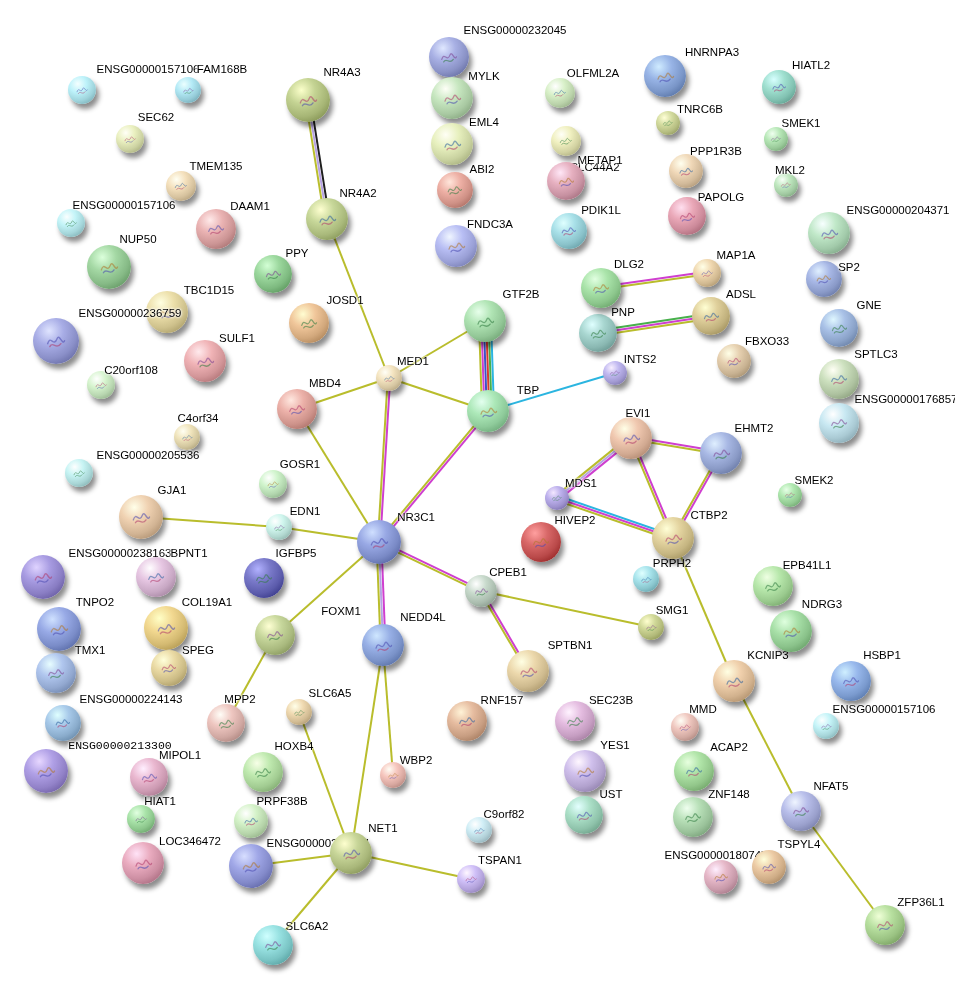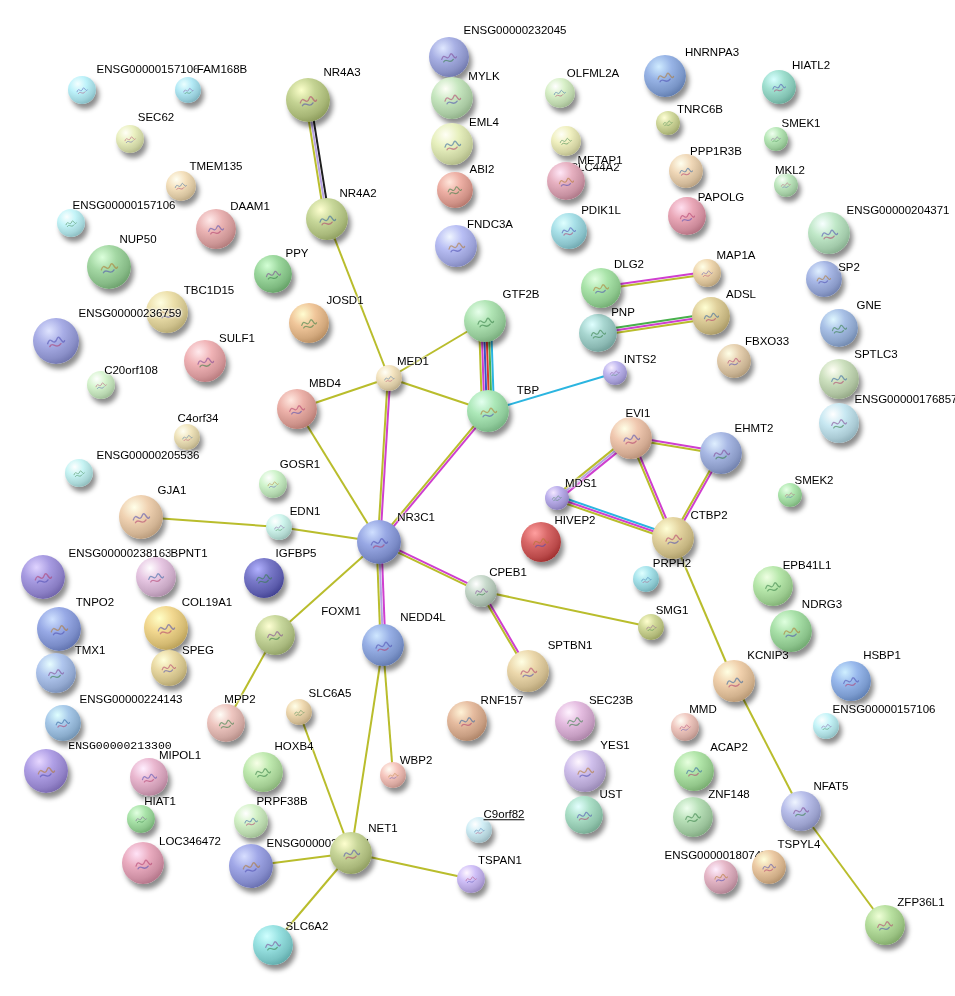--- a/index.html
+++ b/index.html
@@ -413,21 +413,21 @@
         <path d="M12 28 C16 20, 21 33, 27 24" stroke="#4a4ab0" fill="none" stroke-width="2" stroke-linecap="round"></path>
       </svg>
     </div>
     <div class="node-label" style="left: 500px; top: 861px;">TSPAN1</div>
     <div class="node" style="left: 466px; top: 817px; width: 26px; height: 26px; background: radial-gradient(circle at 35% 28%, rgb(255, 255, 255) 0%, rgb(208, 238, 246) 32%, rgb(178, 208, 216) 62%, rgb(118, 148, 156) 100%);">
       <svg class="squiggle" viewBox="0 0 40 40">
         <path d="M9 24 C13 11, 17 30, 22 17 C25 10, 29 27, 32 20" stroke="#2a5f9e" fill="none" stroke-width="2" stroke-linecap="round"></path>
         <path d="M12 28 C16 20, 21 33, 27 24" stroke="#b03a6a" fill="none" stroke-width="2" stroke-linecap="round"></path>
       </svg>
     </div>
-    <div class="node-label" style="left: 504px; top: 815px; text-decoration: underline;">C9orf82</div>
+    <div class="node-label" style="left: 504px; top: 815px;">C9orf82</div>
     <div class="node" style="left: 286px; top: 699px; width: 26px; height: 26px; background: radial-gradient(circle at 35% 28%, rgb(255, 255, 233) 0%, rgb(240, 218, 178) 32%, rgb(210, 188, 148) 62%, rgb(150, 128, 88) 100%);">
       <svg class="squiggle" viewBox="0 0 40 40">
         <path d="M9 24 C13 11, 17 30, 22 17 C25 10, 29 27, 32 20" stroke="#2f7a3f" fill="none" stroke-width="2" stroke-linecap="round"></path>
         <path d="M12 28 C16 20, 21 33, 27 24" stroke="#2f7a3f" fill="none" stroke-width="2" stroke-linecap="round"></path>
       </svg>
     </div>
     <div class="node-label" style="left: 330px; top: 694px;">SLC6A5</div>
     <div class="node" style="left: 380px; top: 762px; width: 26px; height: 26px; background: radial-gradient(circle at 35% 28%, rgb(255, 253, 245) 0%, rgb(246, 198, 190) 32%, rgb(216, 168, 160) 62%, rgb(156, 108, 100) 100%);">
       <svg class="squiggle" viewBox="0 0 40 40">
         <path d="M9 24 C13 11, 17 30, 22 17 C25 10, 29 27, 32 20" stroke="#b0762a" fill="none" stroke-width="2" stroke-linecap="round"></path>

